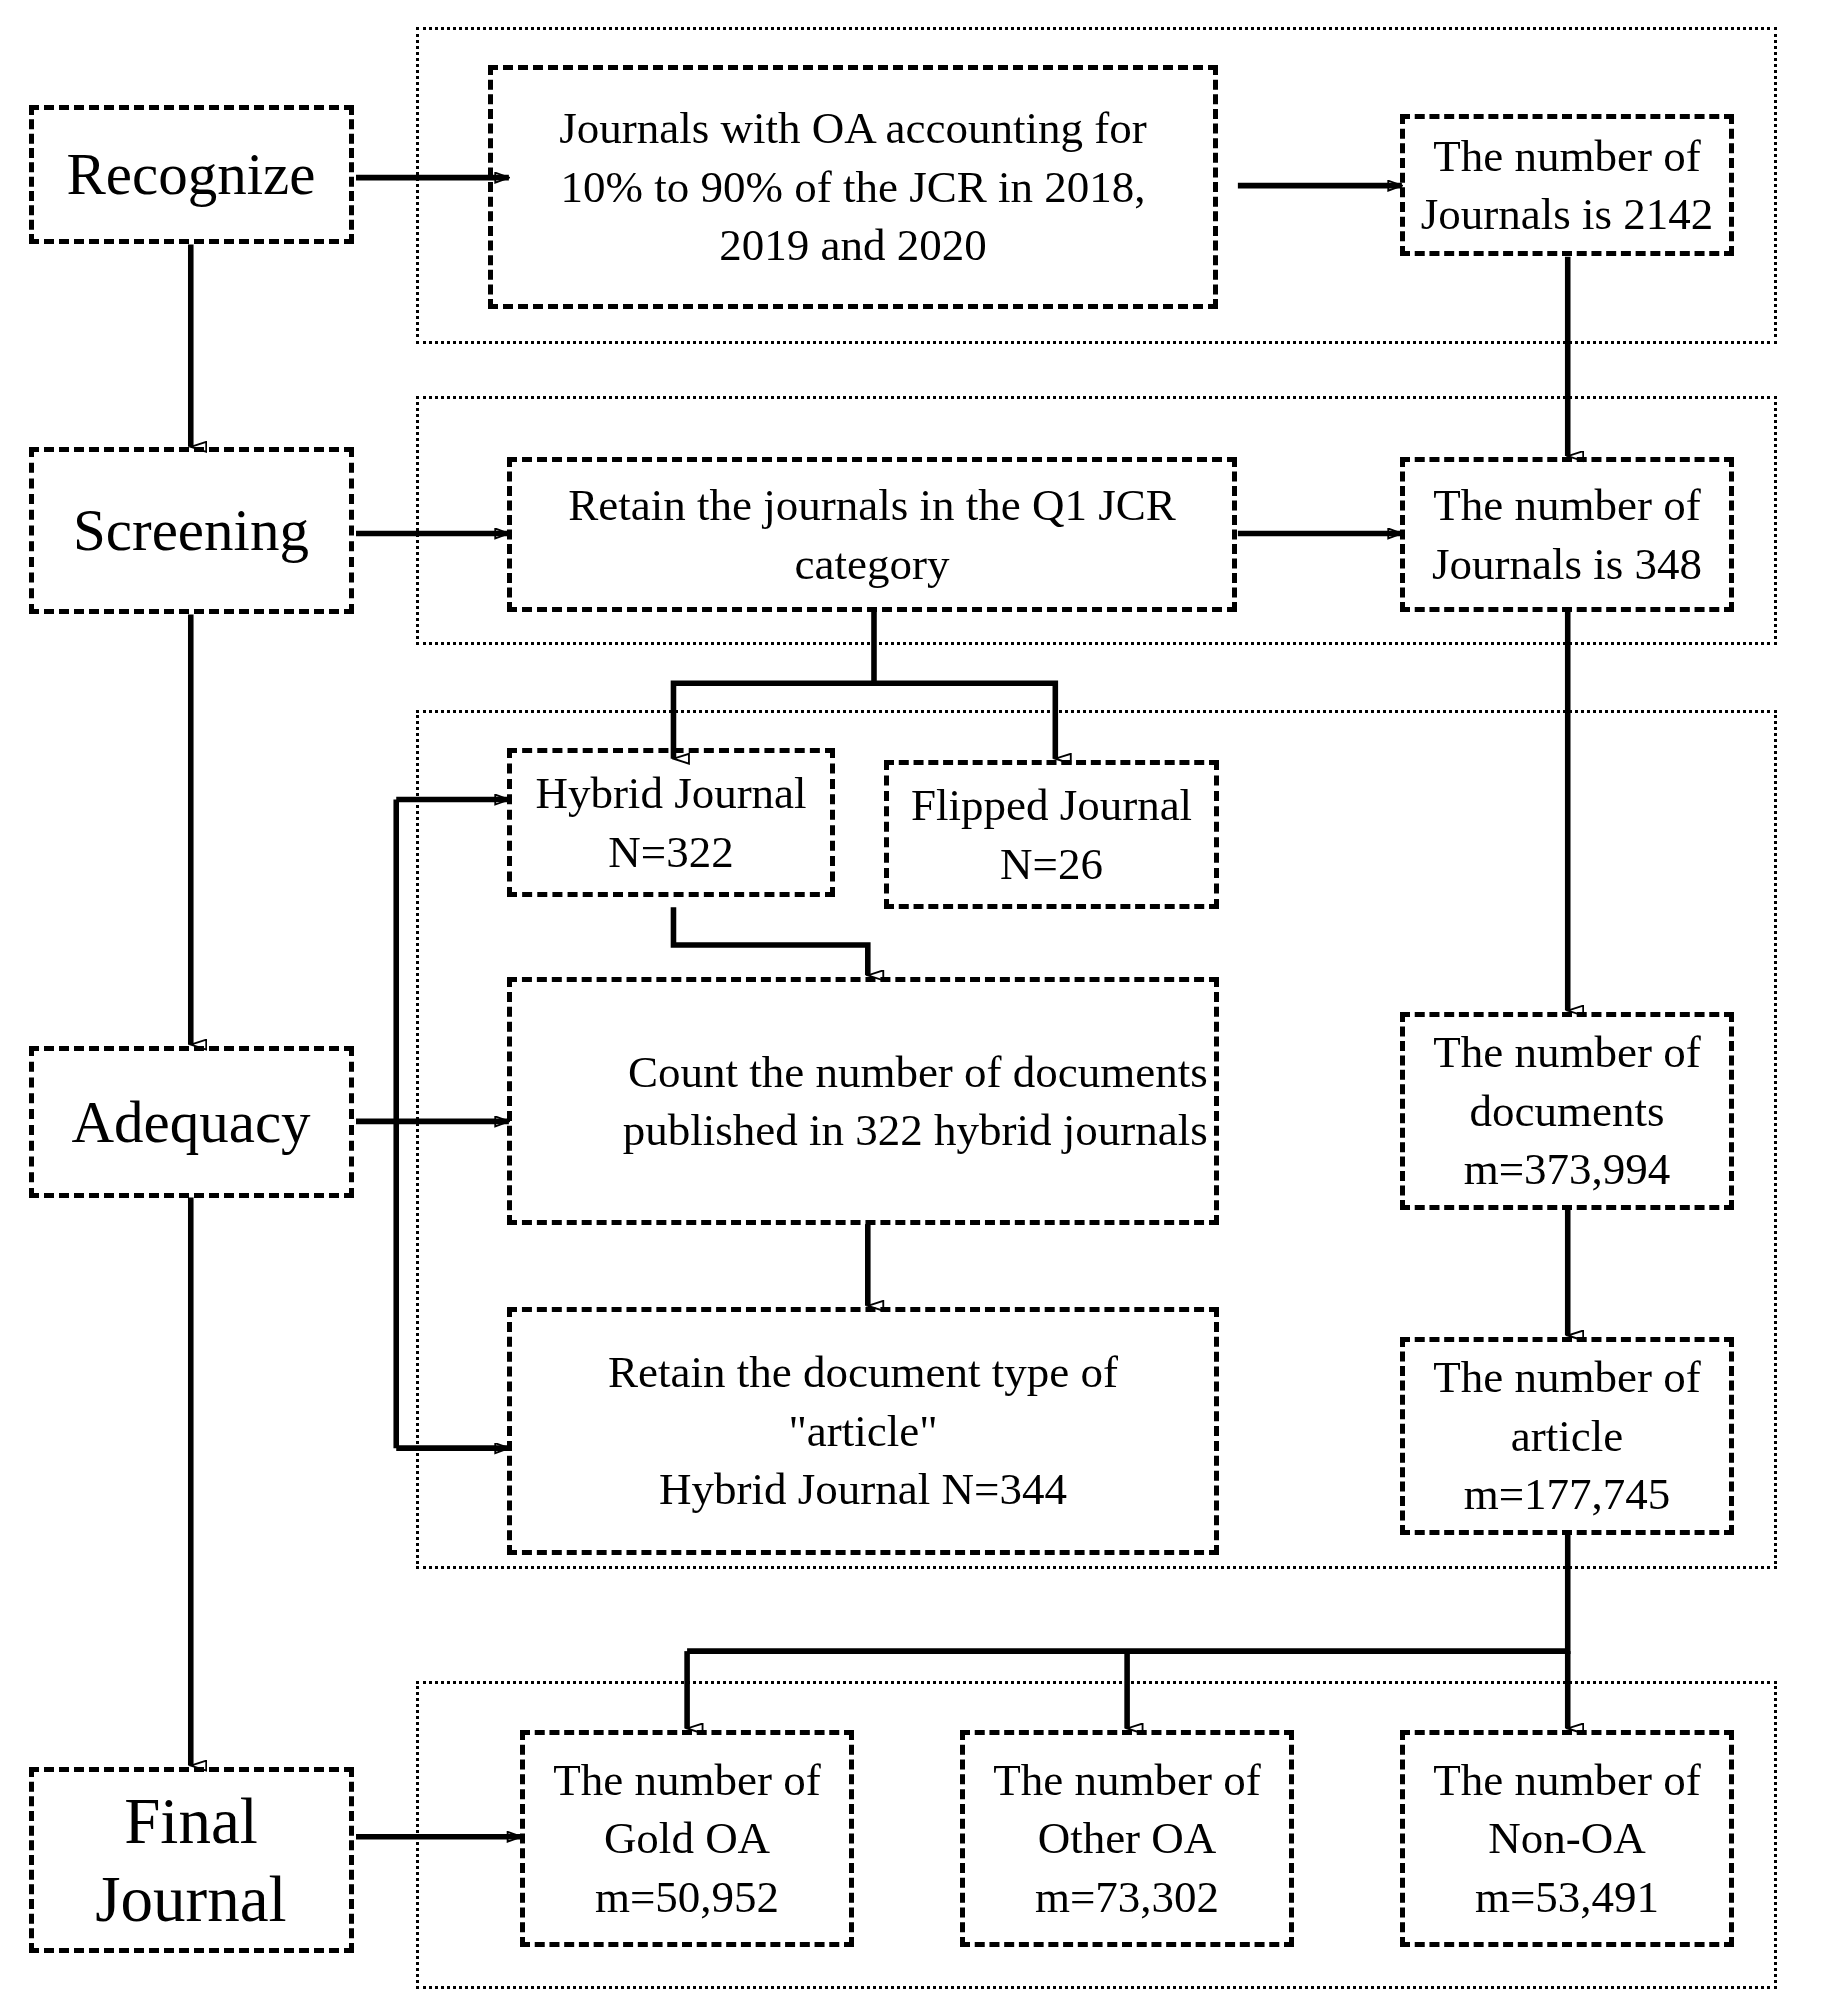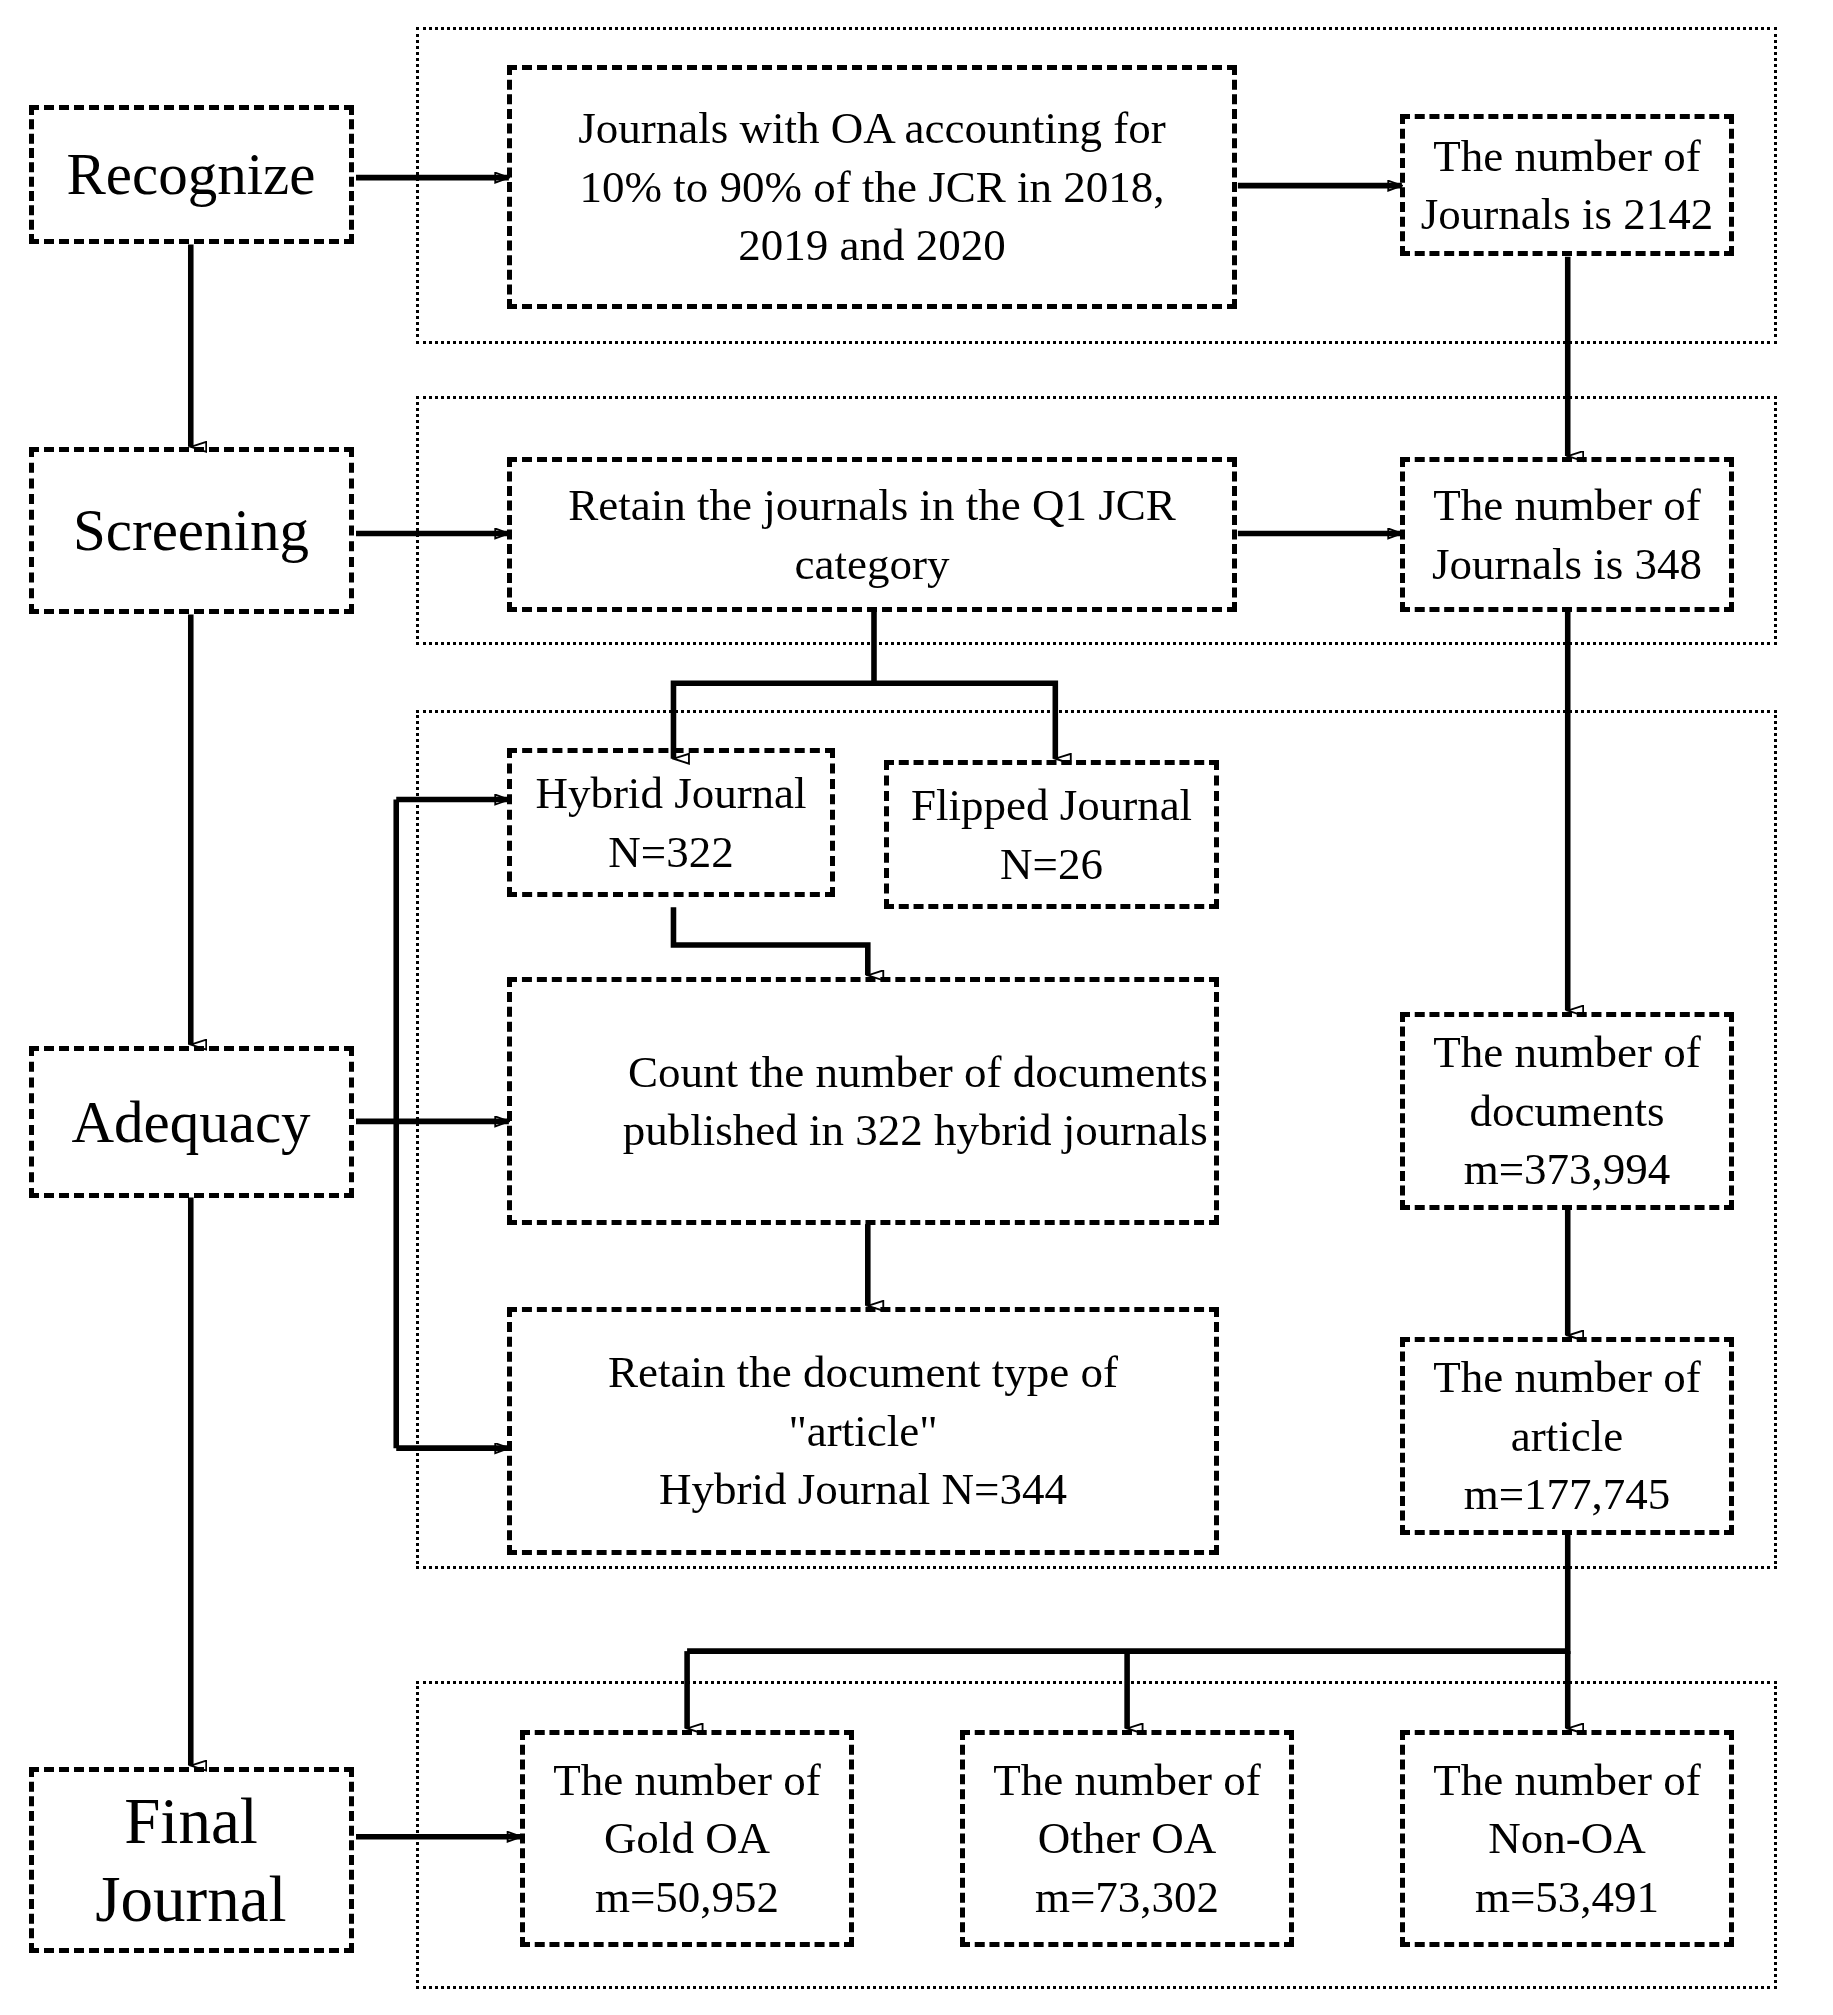--- a/index.html
+++ b/index.html
@@ -66,21 +66,21 @@
     <span class="txt">Adequacy</span>
   </div>
 
   <div class="node stage-2l" style="left:28.5px; top:1767px; width:325px; height:186px;">
     <span class="txt">
       <span>Final</span><br>
       <span>Journal</span>
     </span>
   </div>
 
-  <div class="node body" style="left:507px; top:65px; width:730px; height:244px;">
+  <div class="node body" style="left:488px; top:65px; width:730px; height:244px;">
     <span class="txt">
       <span>Journals with OA accounting for</span><br>
       <span>10% to 90% of the JCR in 2018,</span><br>
       <span>2019 and 2020</span>
     </span>
   </div>
 
   <div class="node body" style="left:1400px; top:114px; width:334px; height:142px;">
     <span class="txt">
       <span>The number of</span><br>

